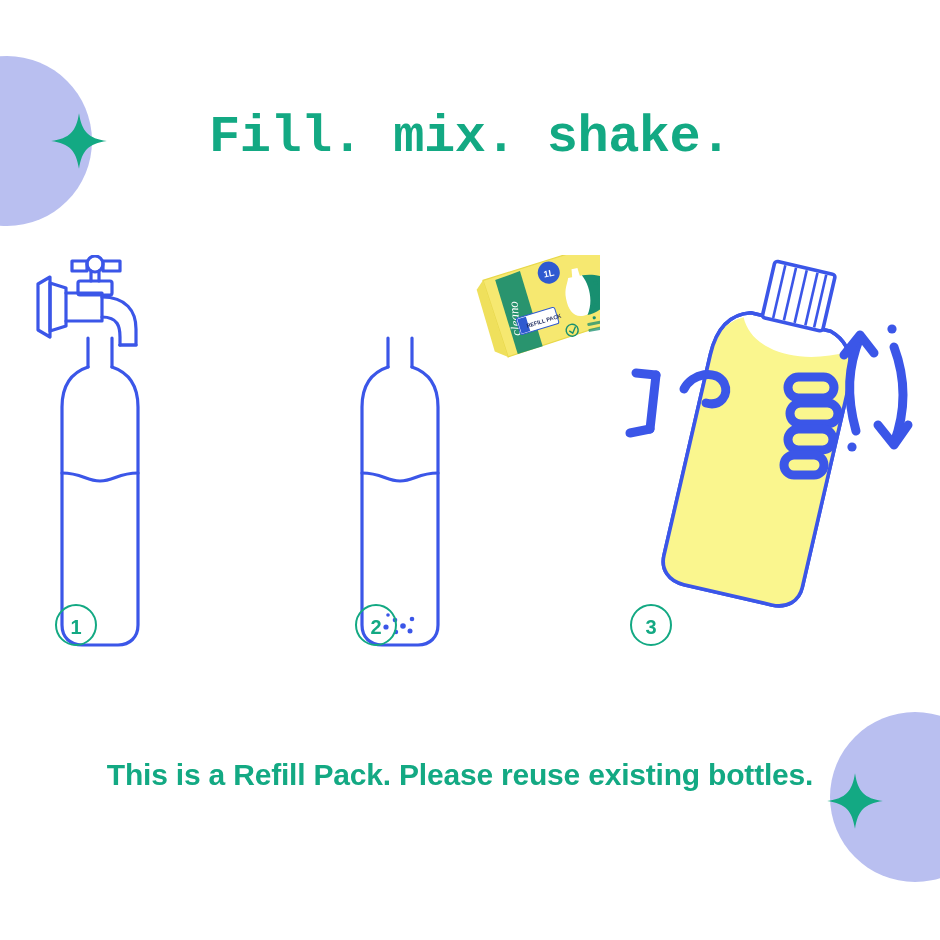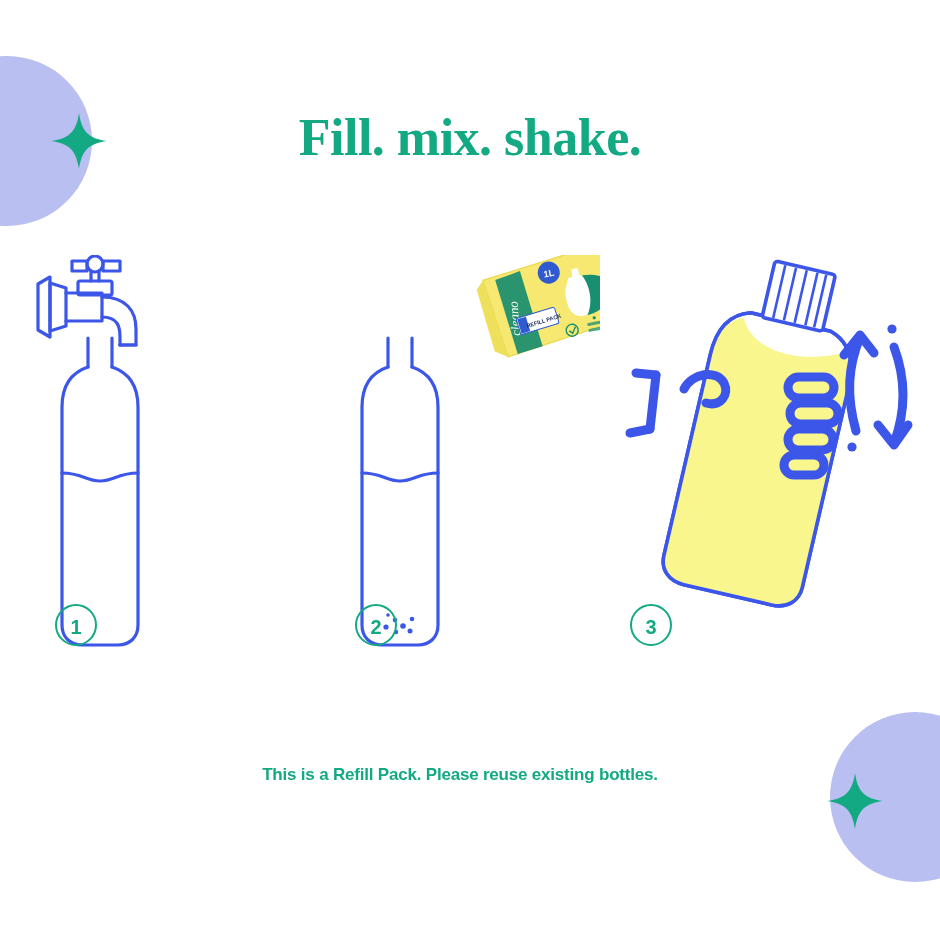--- a/index.html
+++ b/index.html
@@ -45,21 +45,21 @@
   #sparkle-tl { left: 50px; top: 112px; }
   #sparkle-br { right: 56px; bottom: 110px; }
 
   
   #headline {
     position: absolute;
     left: 0;
     top: 108px;
     width: 940px;
     text-align: center;
-    font-family: Liberation Serif, serif;
+    font-family: Liberation Mono, monospace;
     font-weight: 700;
     font-size: 52px;
     letter-spacing: -0.5px;
     color: #13a983;
     white-space: nowrap;
   }
 
   
   .step {
     position: absolute;
@@ -101,21 +101,21 @@
   
   #footer {
     position: absolute;
     left: 0;
     top: 757px;
     width: 920px;
     text-align: center;
     color: #13a983;
     font-family: "Liberation Sans", sans-serif;
     font-weight: 700;
-    font-size: 17px;
+    font-size: 30px;
     line-height: 36px;
     letter-spacing: -0.2px;
   }
   #footer .line { display: block; white-space: nowrap; }
 </style>
 </head>
 <body>
 
 <div id="canvas">
 

